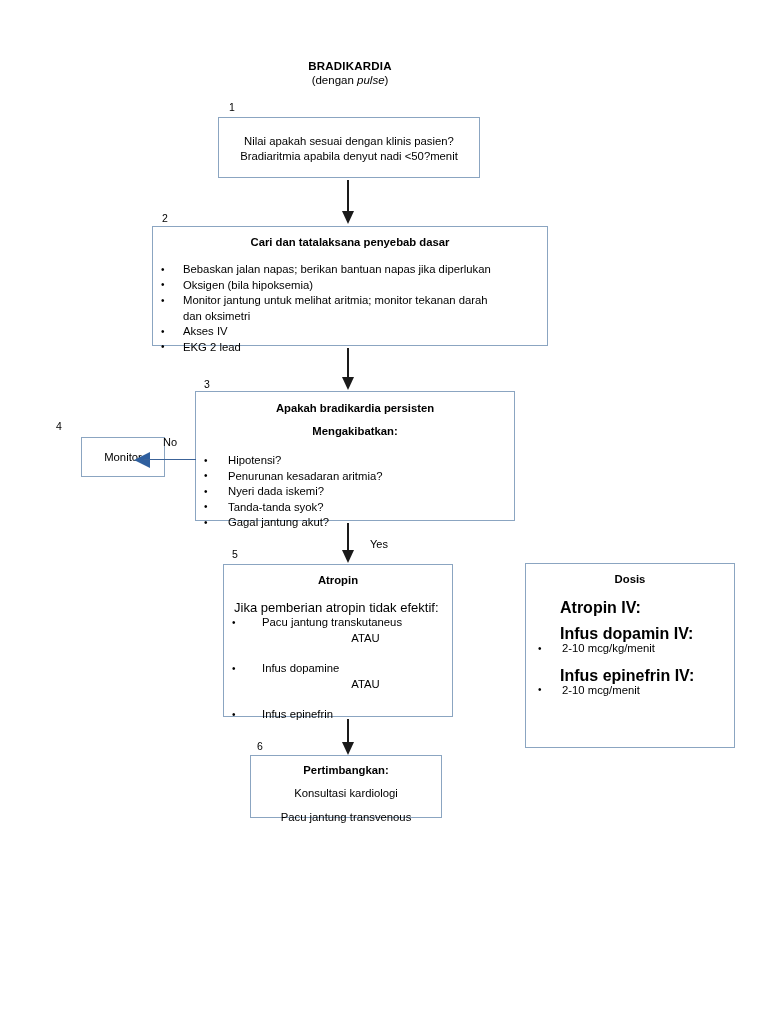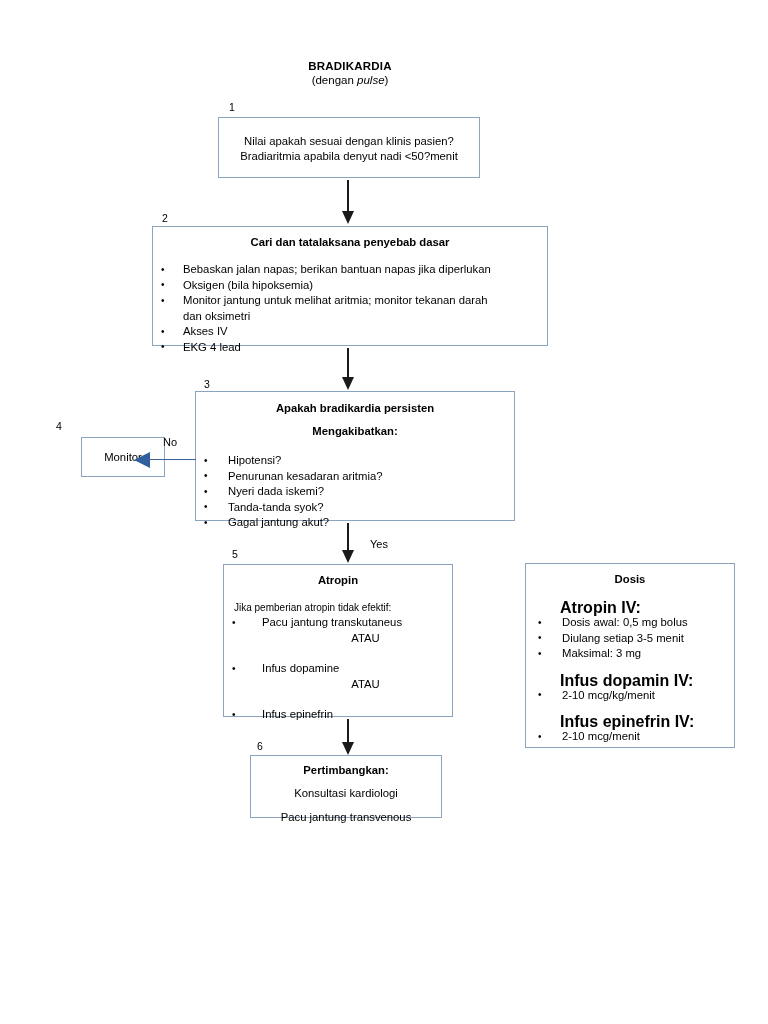--- a/index.html
+++ b/index.html
@@ -57,21 +57,21 @@
     font-weight: bold;
     font-size: 11.3px;
     line-height: 14px;
   }
   .plain-center {
     text-align: center;
     font-size: 11.3px;
     line-height: 15px;
   }
   .lead-line {
-    font-size: 10px;
+    font-size: 13px;
     line-height: 15px;
   }
 
   
   ul.bl {
     list-style: none;
     margin: 0;
     padding: 0;
   }
   ul.bl > li {
@@ -238,21 +238,21 @@
 
   <div class="node-num" id="num-2">2</div>
   <div class="node" id="node-2">
     <div class="node-head">Cari dan tatalaksana penyebab dasar</div>
     <ul class="bl">
       <li>Bebaskan jalan napas; berikan bantuan napas jika diperlukan</li>
       <li>Oksigen (bila hipoksemia)</li>
       <li>Monitor jantung untuk melihat aritmia; monitor tekanan darah</li>
       <li class="nobullet">dan oksimetri</li>
       <li>Akses IV</li>
-      <li>EKG 4 lead</li>
+      <li>EKG 2 lead</li>
     </ul>
   </div>
 
   <div class="arrow-v" style="left:341px; top:348px; width:14px; height:42px;">
     <div class="shaft" style="height:30px;"></div>
     <div class="head"></div>
   </div>
 
   <div class="node-num" id="num-3">3</div>
   <div class="node" id="node-3">
@@ -315,25 +315,20 @@
     <div class="node-head">Pertimbangkan:</div>
     <div class="plain-center">Konsultasi kardiologi</div>
     <div class="plain-center">Pacu jantung transvenous</div>
   </div>
 
   <div class="node" id="dosis-box">
     <div class="node-head">Dosis</div>
 
     <div class="dose-group first">
       <div class="dose-title">Atropin IV:</div>
-      <ul class="bl">
-        <li>Dosis awal: 0,5 mg bolus</li>
-        <li>Diulang setiap 3-5 menit</li>
-        <li>Maksimal: 3 mg</li>
-      </ul>
     </div>
 
     <div class="dose-group">
       <div class="dose-title">Infus dopamin IV:</div>
       <ul class="bl">
         <li>2-10 mcg/kg/menit</li>
       </ul>
     </div>
 
     <div class="dose-group">

